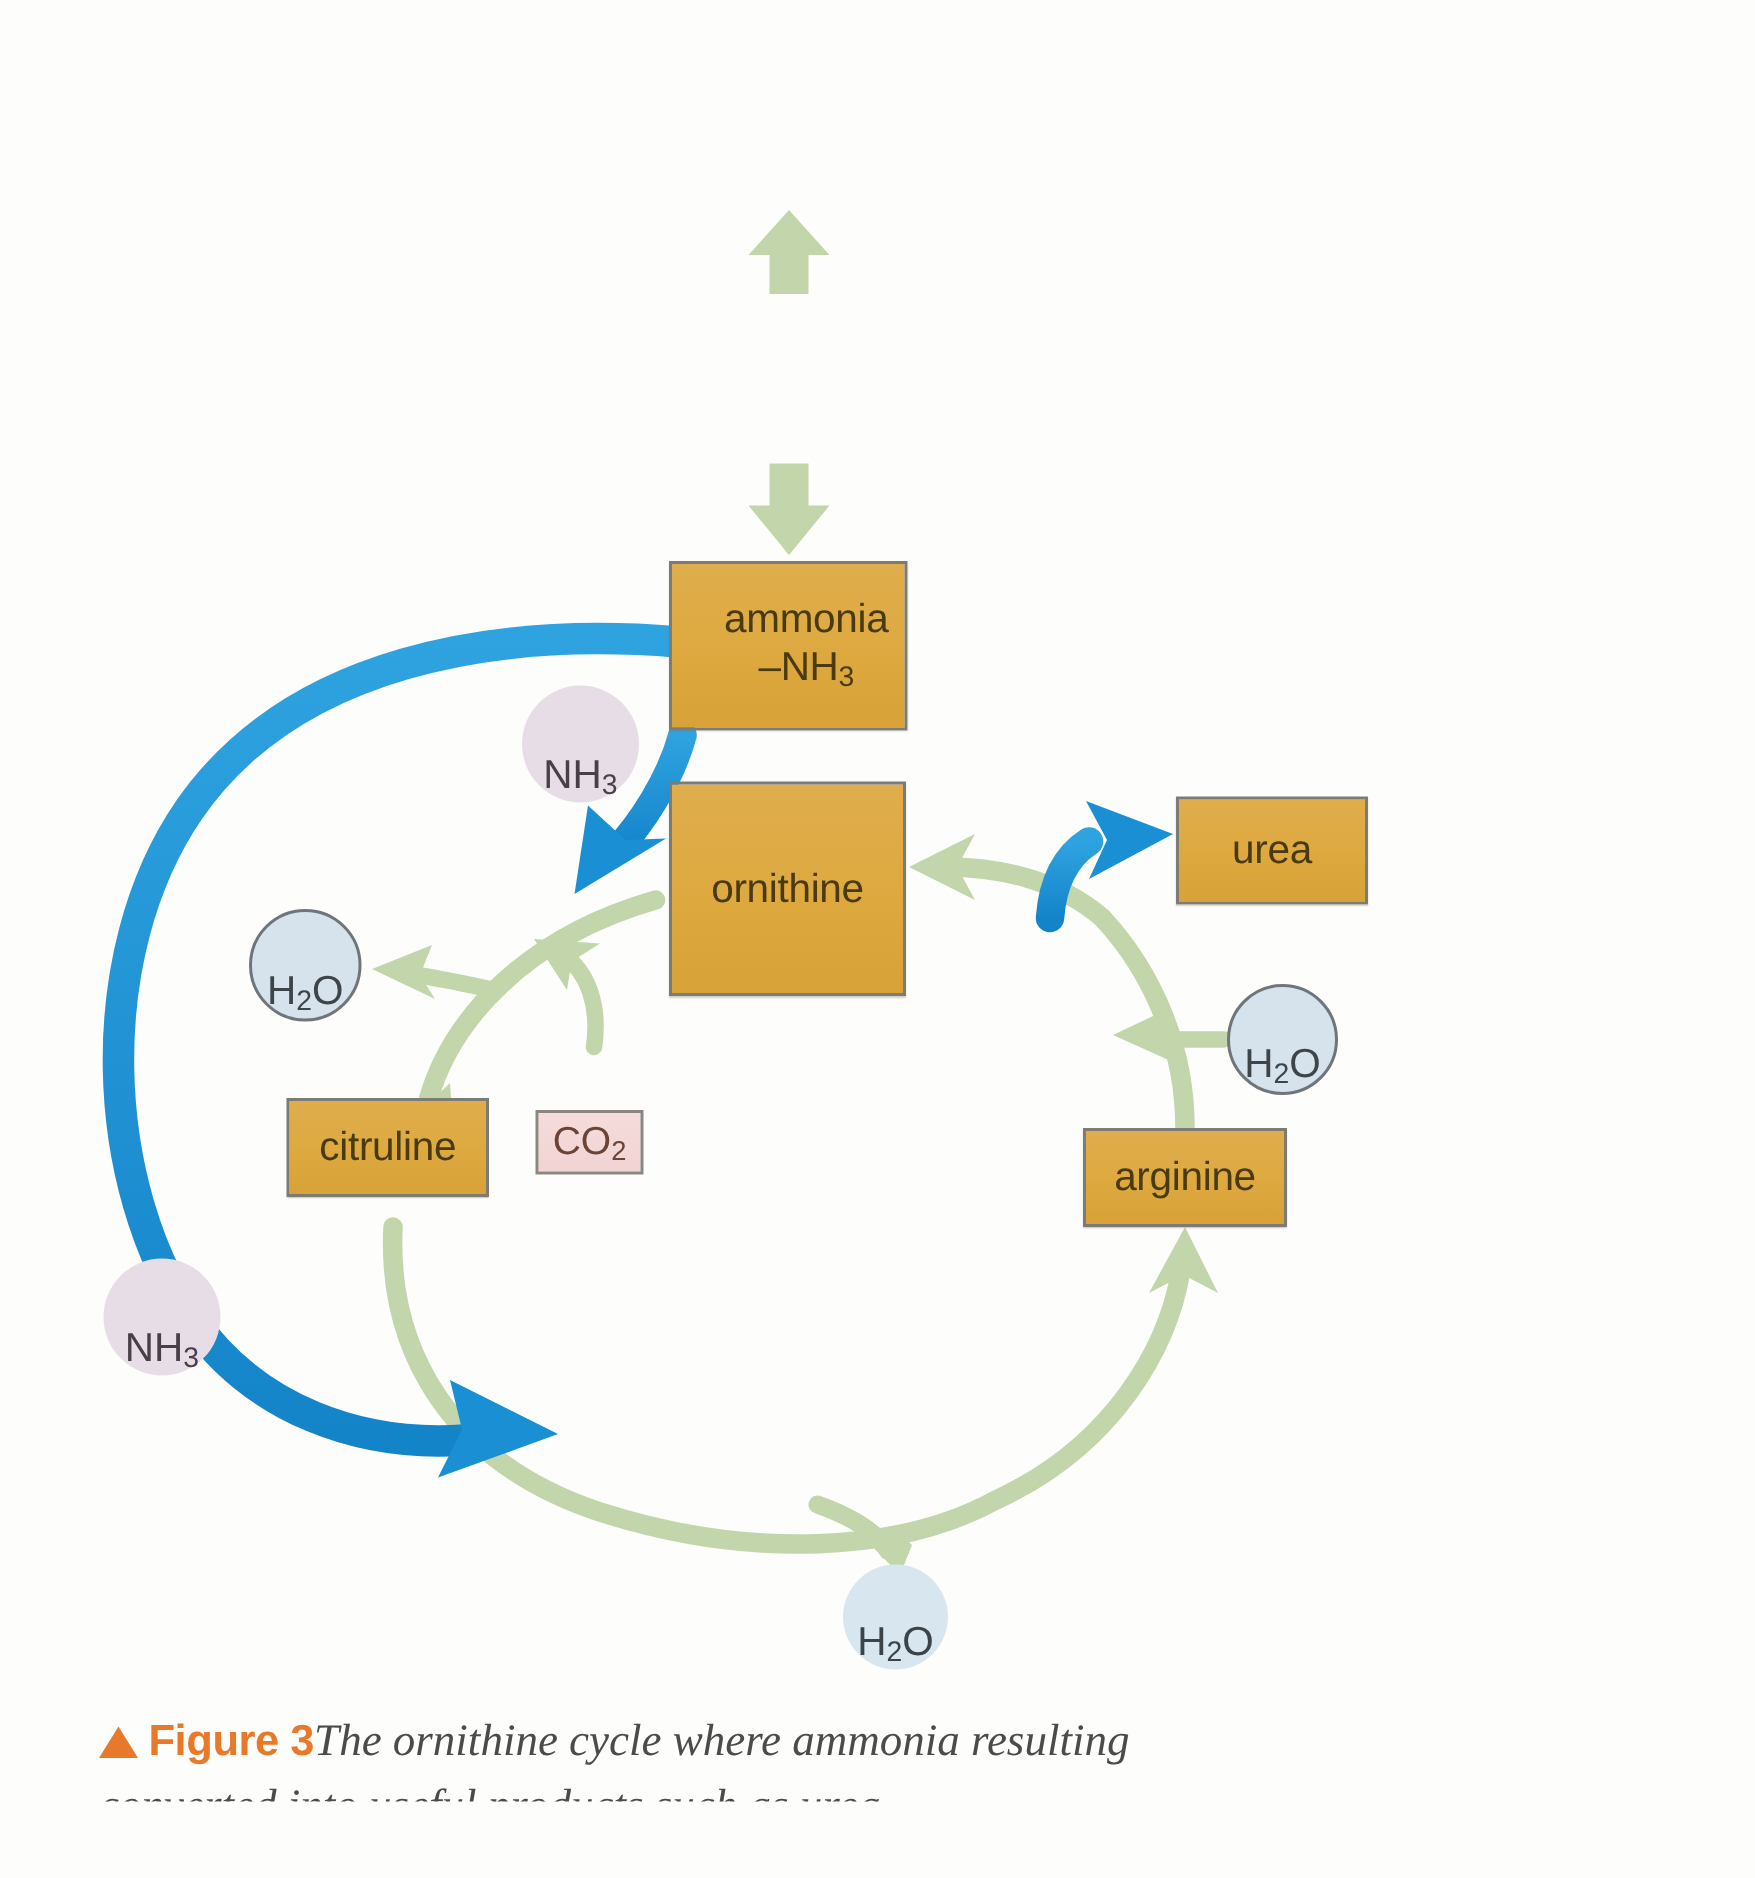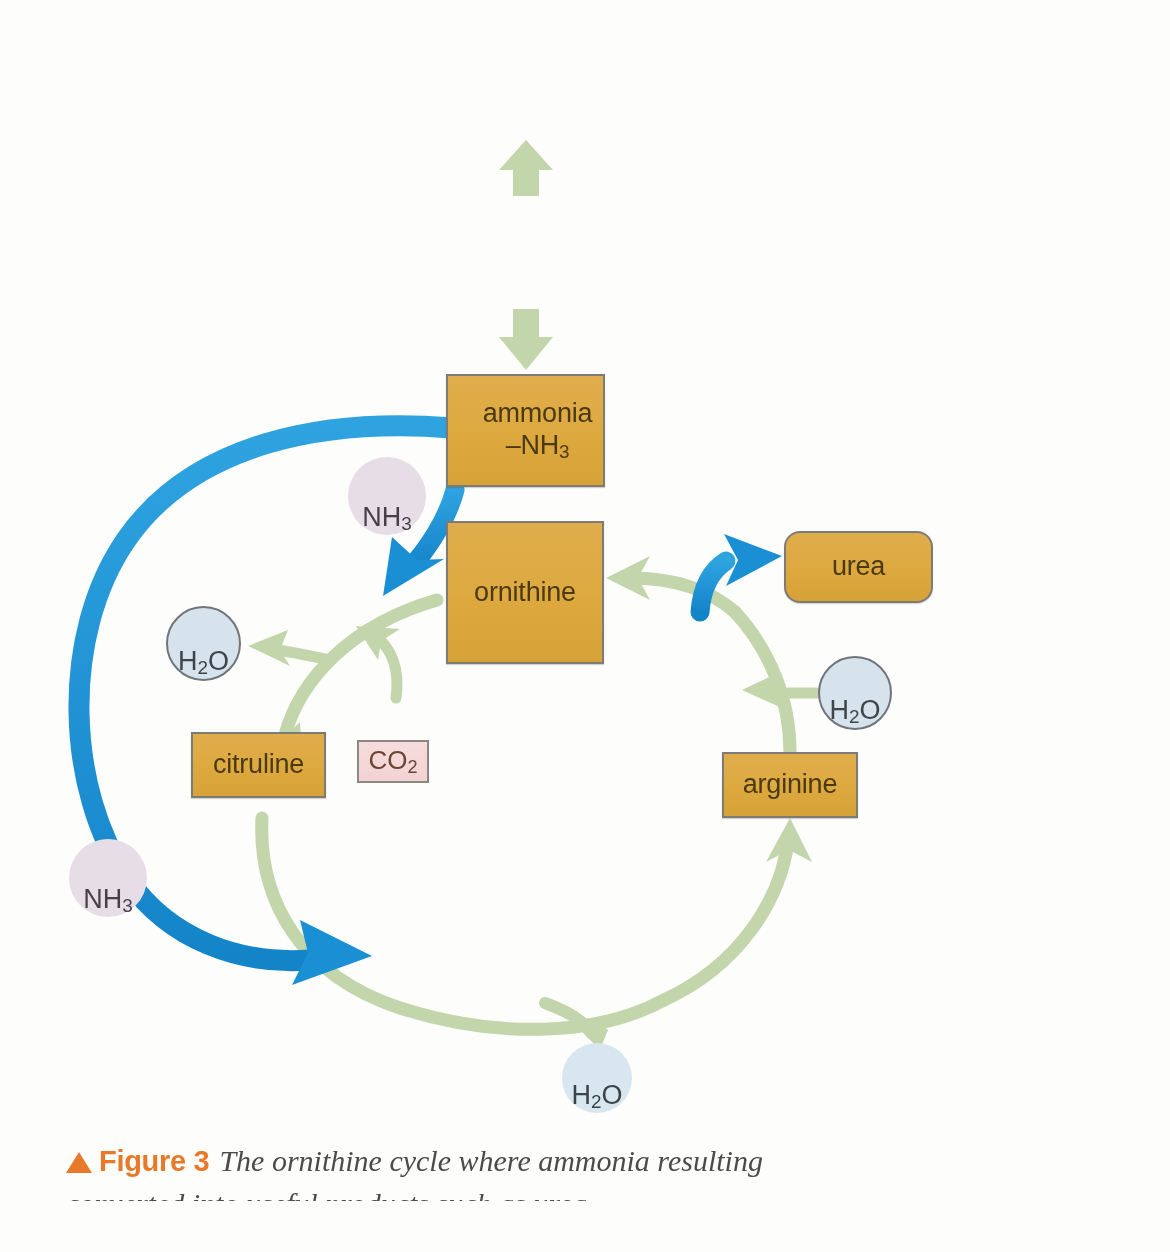--- a/index.html
+++ b/index.html
@@ -39,21 +39,21 @@
     font-family: "Liberation Sans", sans-serif;
     line-height: 1.18;
     letter-spacing: -0.2px;
     box-shadow: 0 1px 1px rgba(90,80,60,0.25);
   }
   .node-box .lbl { display: block; padding: 0 4px; }
   .box-to-respiration { left: 446px; top: 50px; width: 159px; height: 87px; font-size: 27px; }
   .box-deamination   { left: 446px; top: 196px; width: 159px; height: 113px; font-size: 26px; }
   .box-ammonia       { left: 446px; top: 374px; width: 159px; height: 113px; font-size: 27px; padding-left: 24px; }
   .box-ornithine     { left: 446px; top: 521px; width: 158px; height: 143px; font-size: 27px; }
-  .box-urea          { left: 784px; top: 531px; width: 149px; height: 72px; font-size: 27px; border-radius: 16px; }
+  .box-urea          { left: 784px; top: 531px; width: 128px; height: 72px; font-size: 27px; }
   .box-citruline     { left: 191px; top: 732px; width: 135px; height: 66px; font-size: 27px; }
   .box-arginine      { left: 722px; top: 752px; width: 136px; height: 66px; font-size: 27px; }
 
   .box-co2 {
     position: absolute;
     left: 357px; top: 700px; width: 72px; height: 43px;
     box-sizing: border-box;
     background: linear-gradient(180deg,#f6dcdc 0%, #f2d3d3 100%);
     border: 2px solid #8d8784;
     display: flex; align-items: center; justify-content: center;
@@ -115,21 +115,20 @@
     border-bottom: 21px solid #e8792b;
     vertical-align: -2px;
     margin-right: 7px;
   }
   #caption .fig-label {
     color: #e8792b;
     font-weight: bold;
     font-style: normal;
     font-family: "Liberation Sans", sans-serif;
     font-size: 29px;
-    margin-right: 10px;
     letter-spacing: -0.3px;
   }
   #caption .cap-line { display: block; }
   #caption .cap-line-3 { height: 18px; overflow: hidden; }
 </style>
 </head>
 <body>
 
 <div id="page">
 

